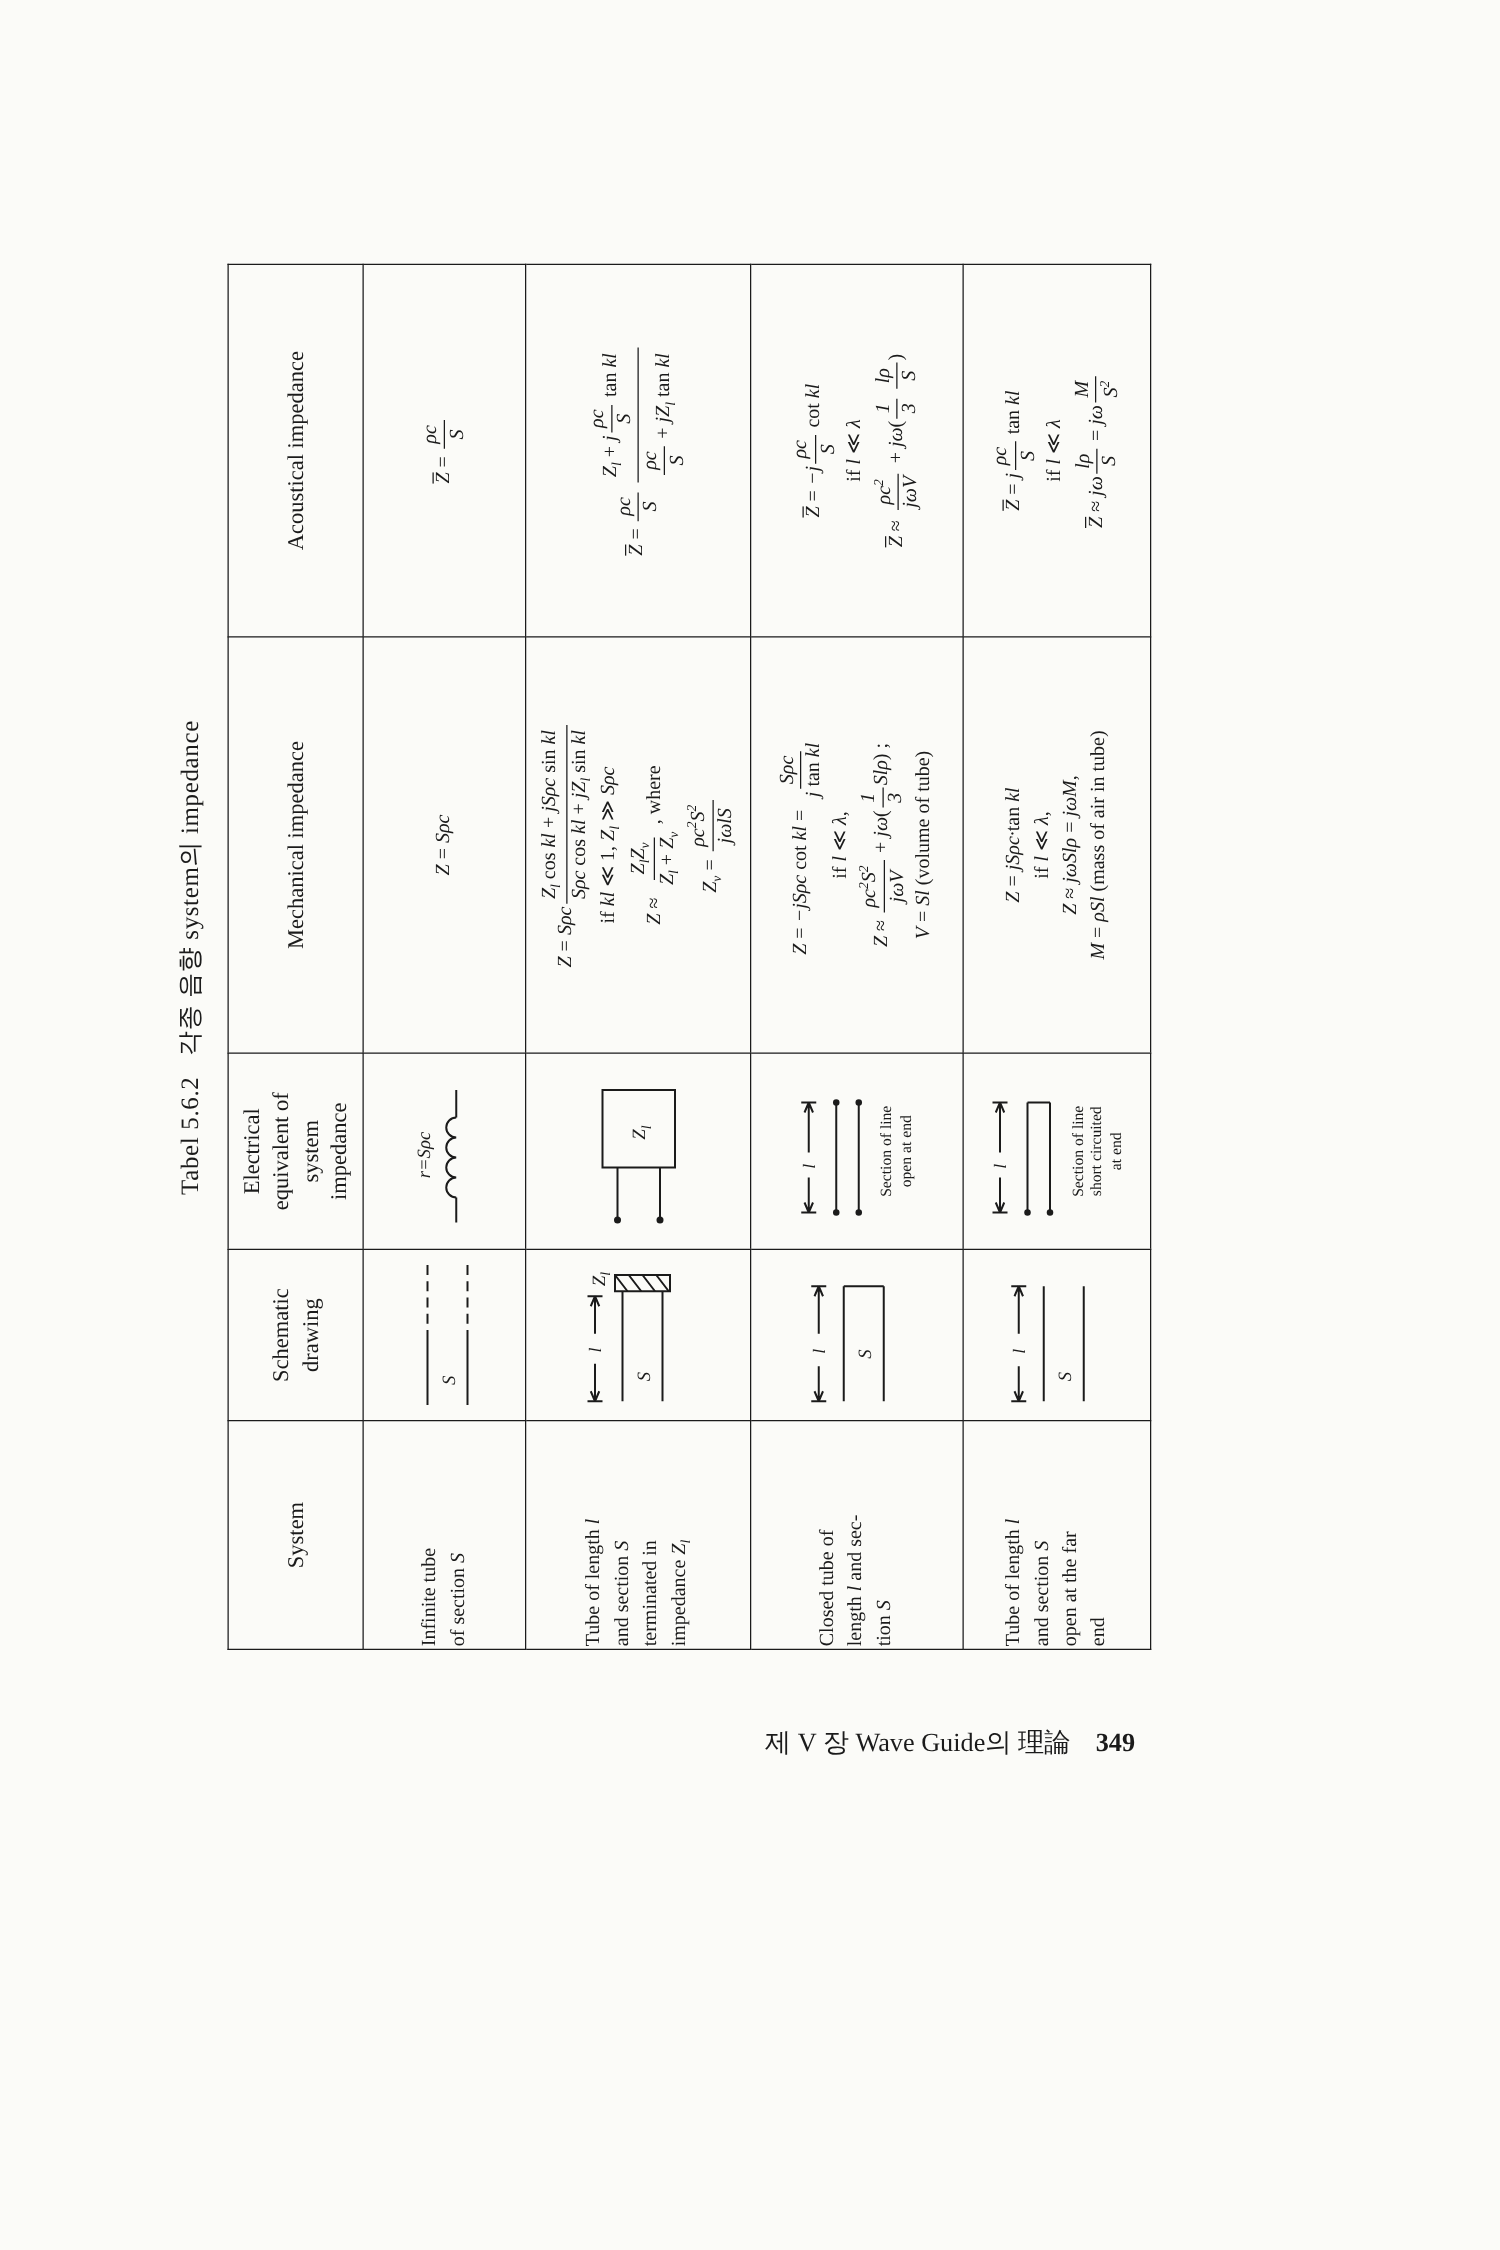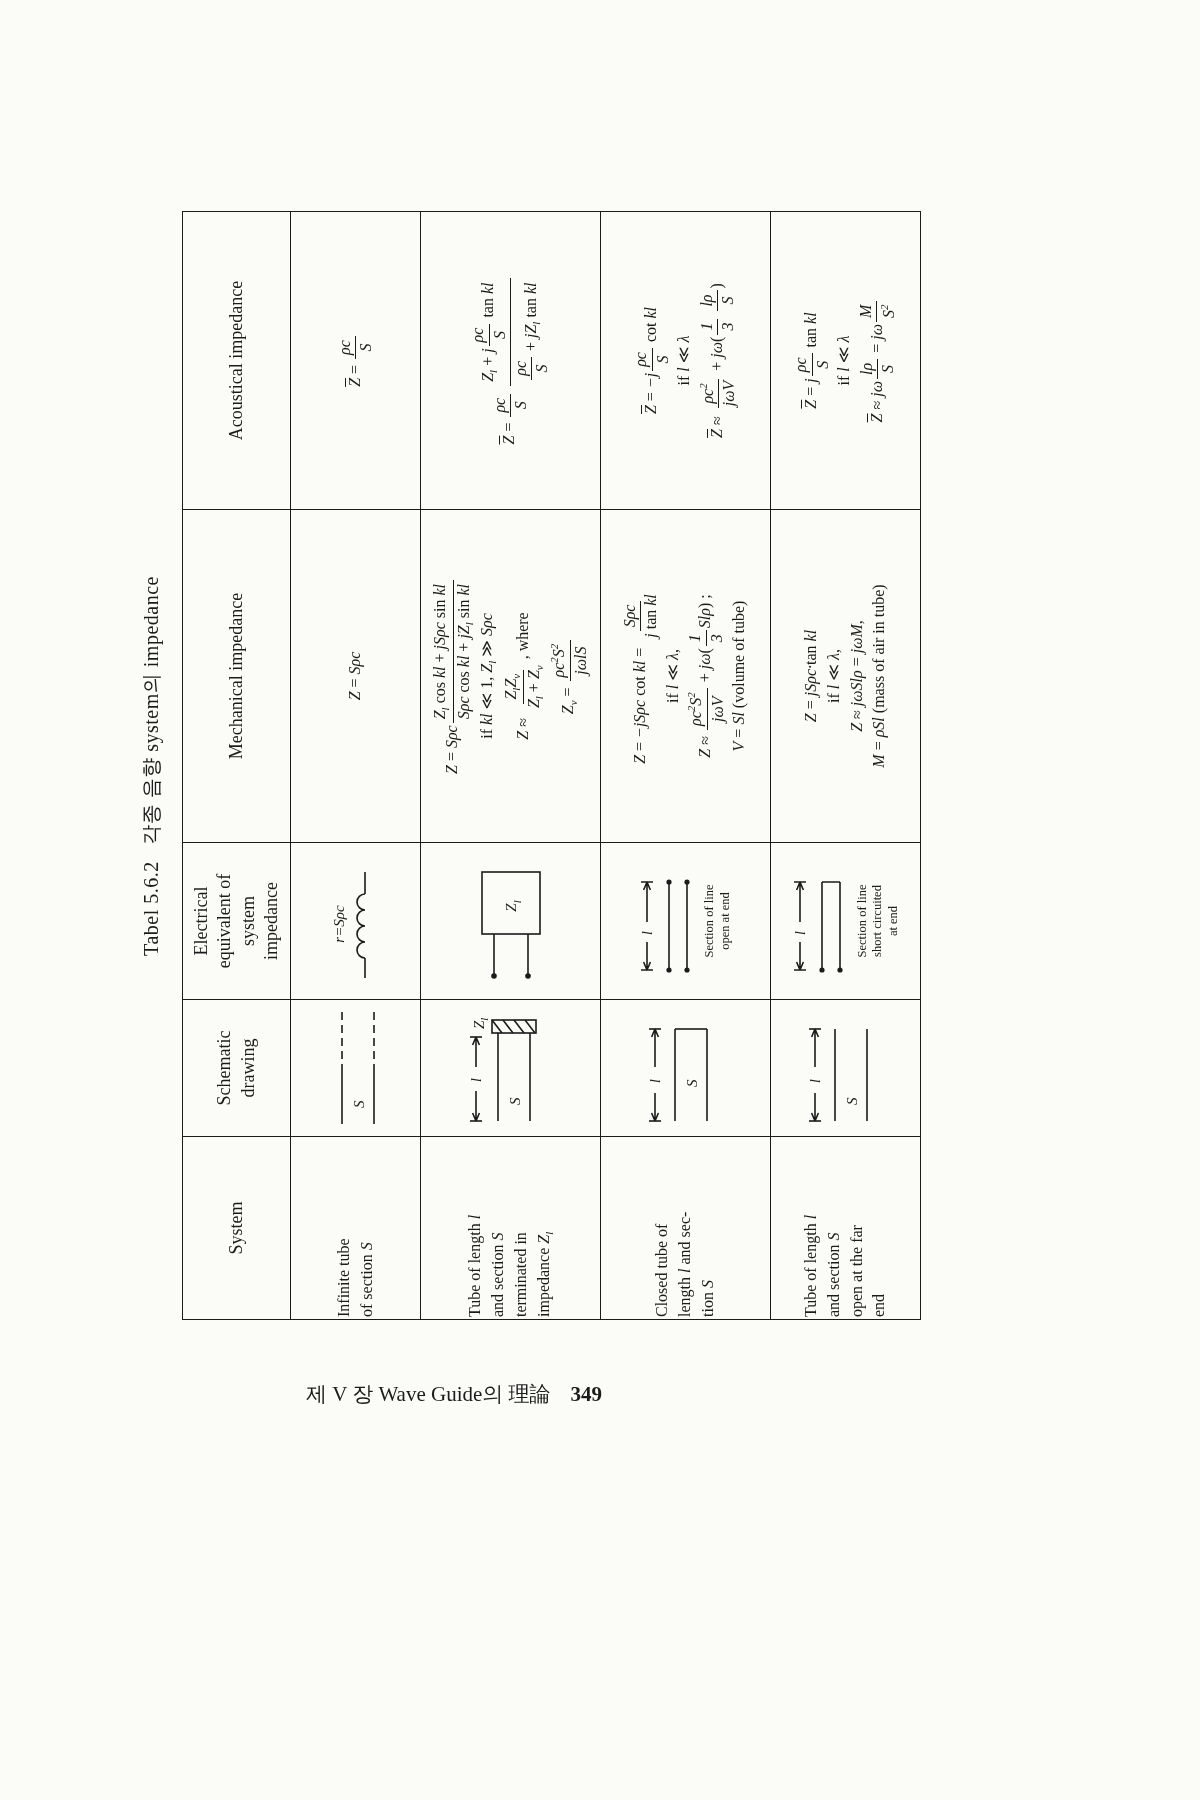--- a/index.html
+++ b/index.html
@@ -38,21 +38,21 @@
   .m-den { display:block; padding:1px 4px 0; line-height:1.15; }
   
   svg.draw { display:block; margin:0 auto; }
   svg.draw line, svg.draw path, svg.draw rect { stroke:#1b1b1b; stroke-width:1.6; fill:none; }
   svg.draw circle { fill:#1b1b1b; stroke:none; }
   svg.draw text { fill:#1b1b1b; stroke:none; font-family:"Liberation Serif","DejaVu Serif",serif;
                   font-style:italic; font-size:15px; }
   svg.draw text.dim { font-size:14px; }
   .cap { font-size:12.5px; white-space:pre-line; line-height:1.25; margin-top:3px; font-style:normal; }
   
-  .footer { position:absolute; left:0; top:1380px; width:908px; text-align:center; font-size:21px; }
+  .footer { position:absolute; left:0; top:1380px; width:908px; text-align:right; font-size:21px; }
   .footer .pageno { font-weight:bold; margin-left:20px; }
 </style>
 </head>
 <body>
 
 <div class="rot-wrap">
   <div class="orig">
 
     <div class="table-title">Tabel 5.6.2   각종 음향 system의 impedance</div>
 

